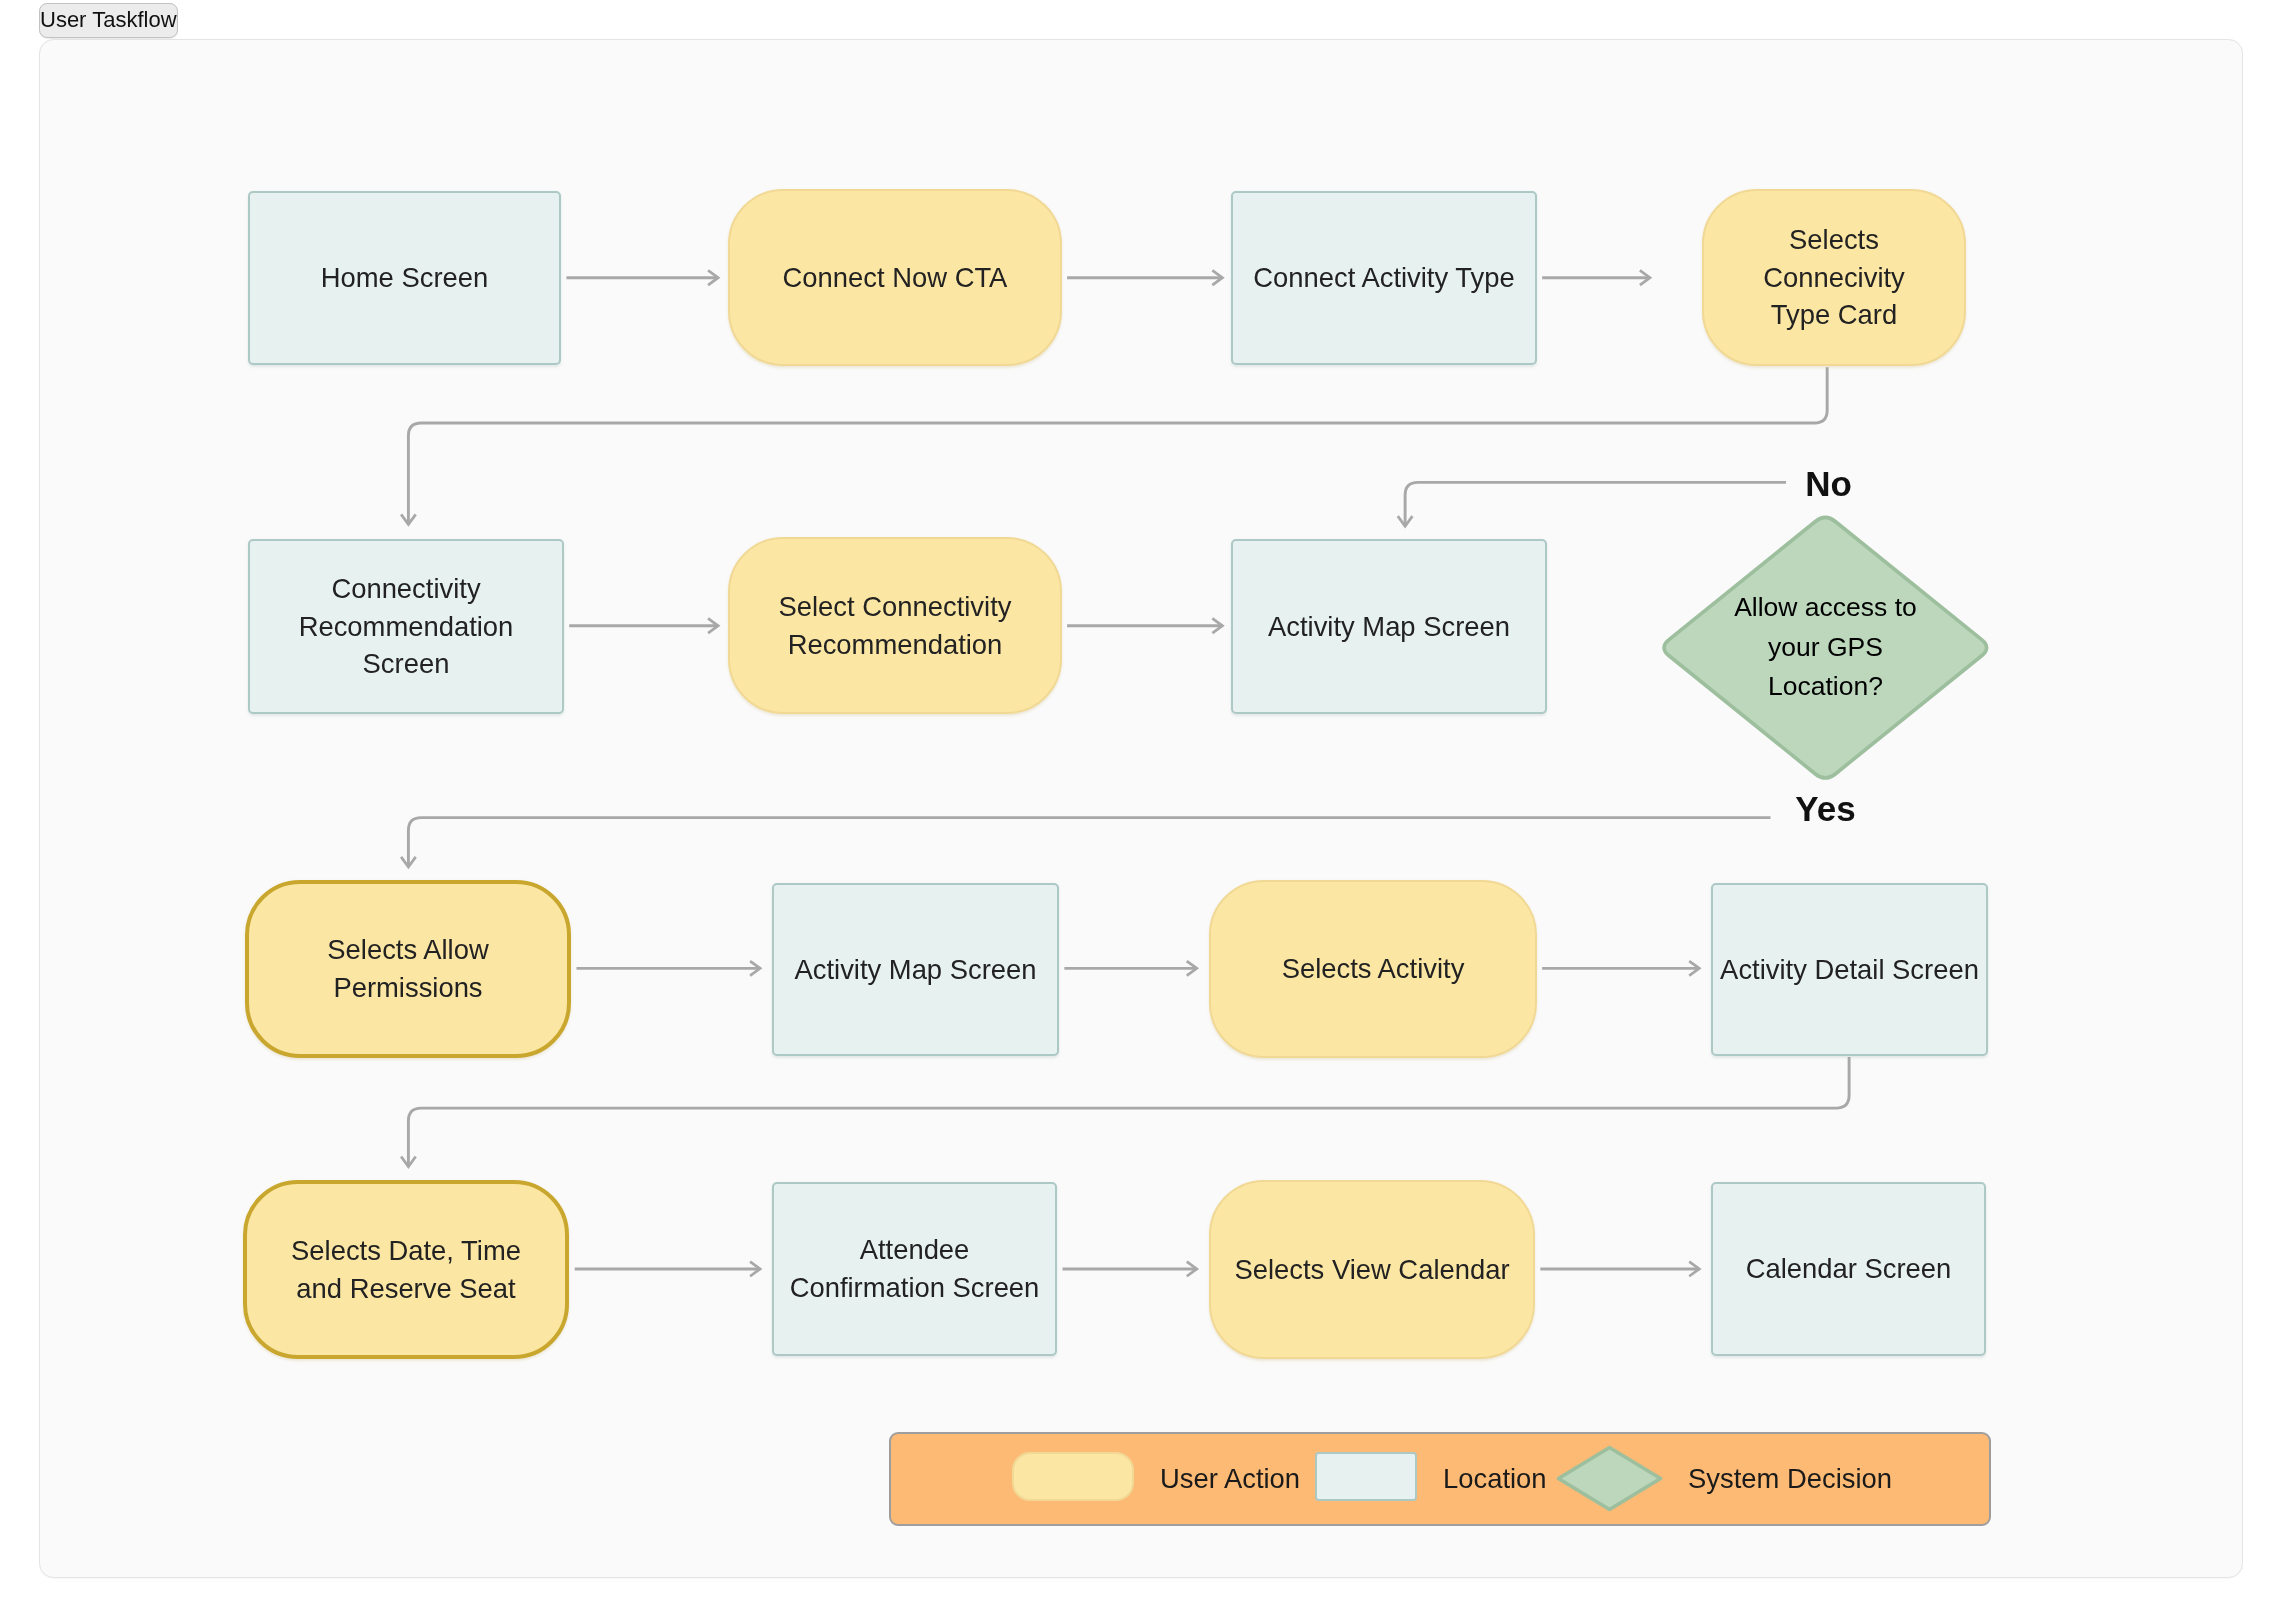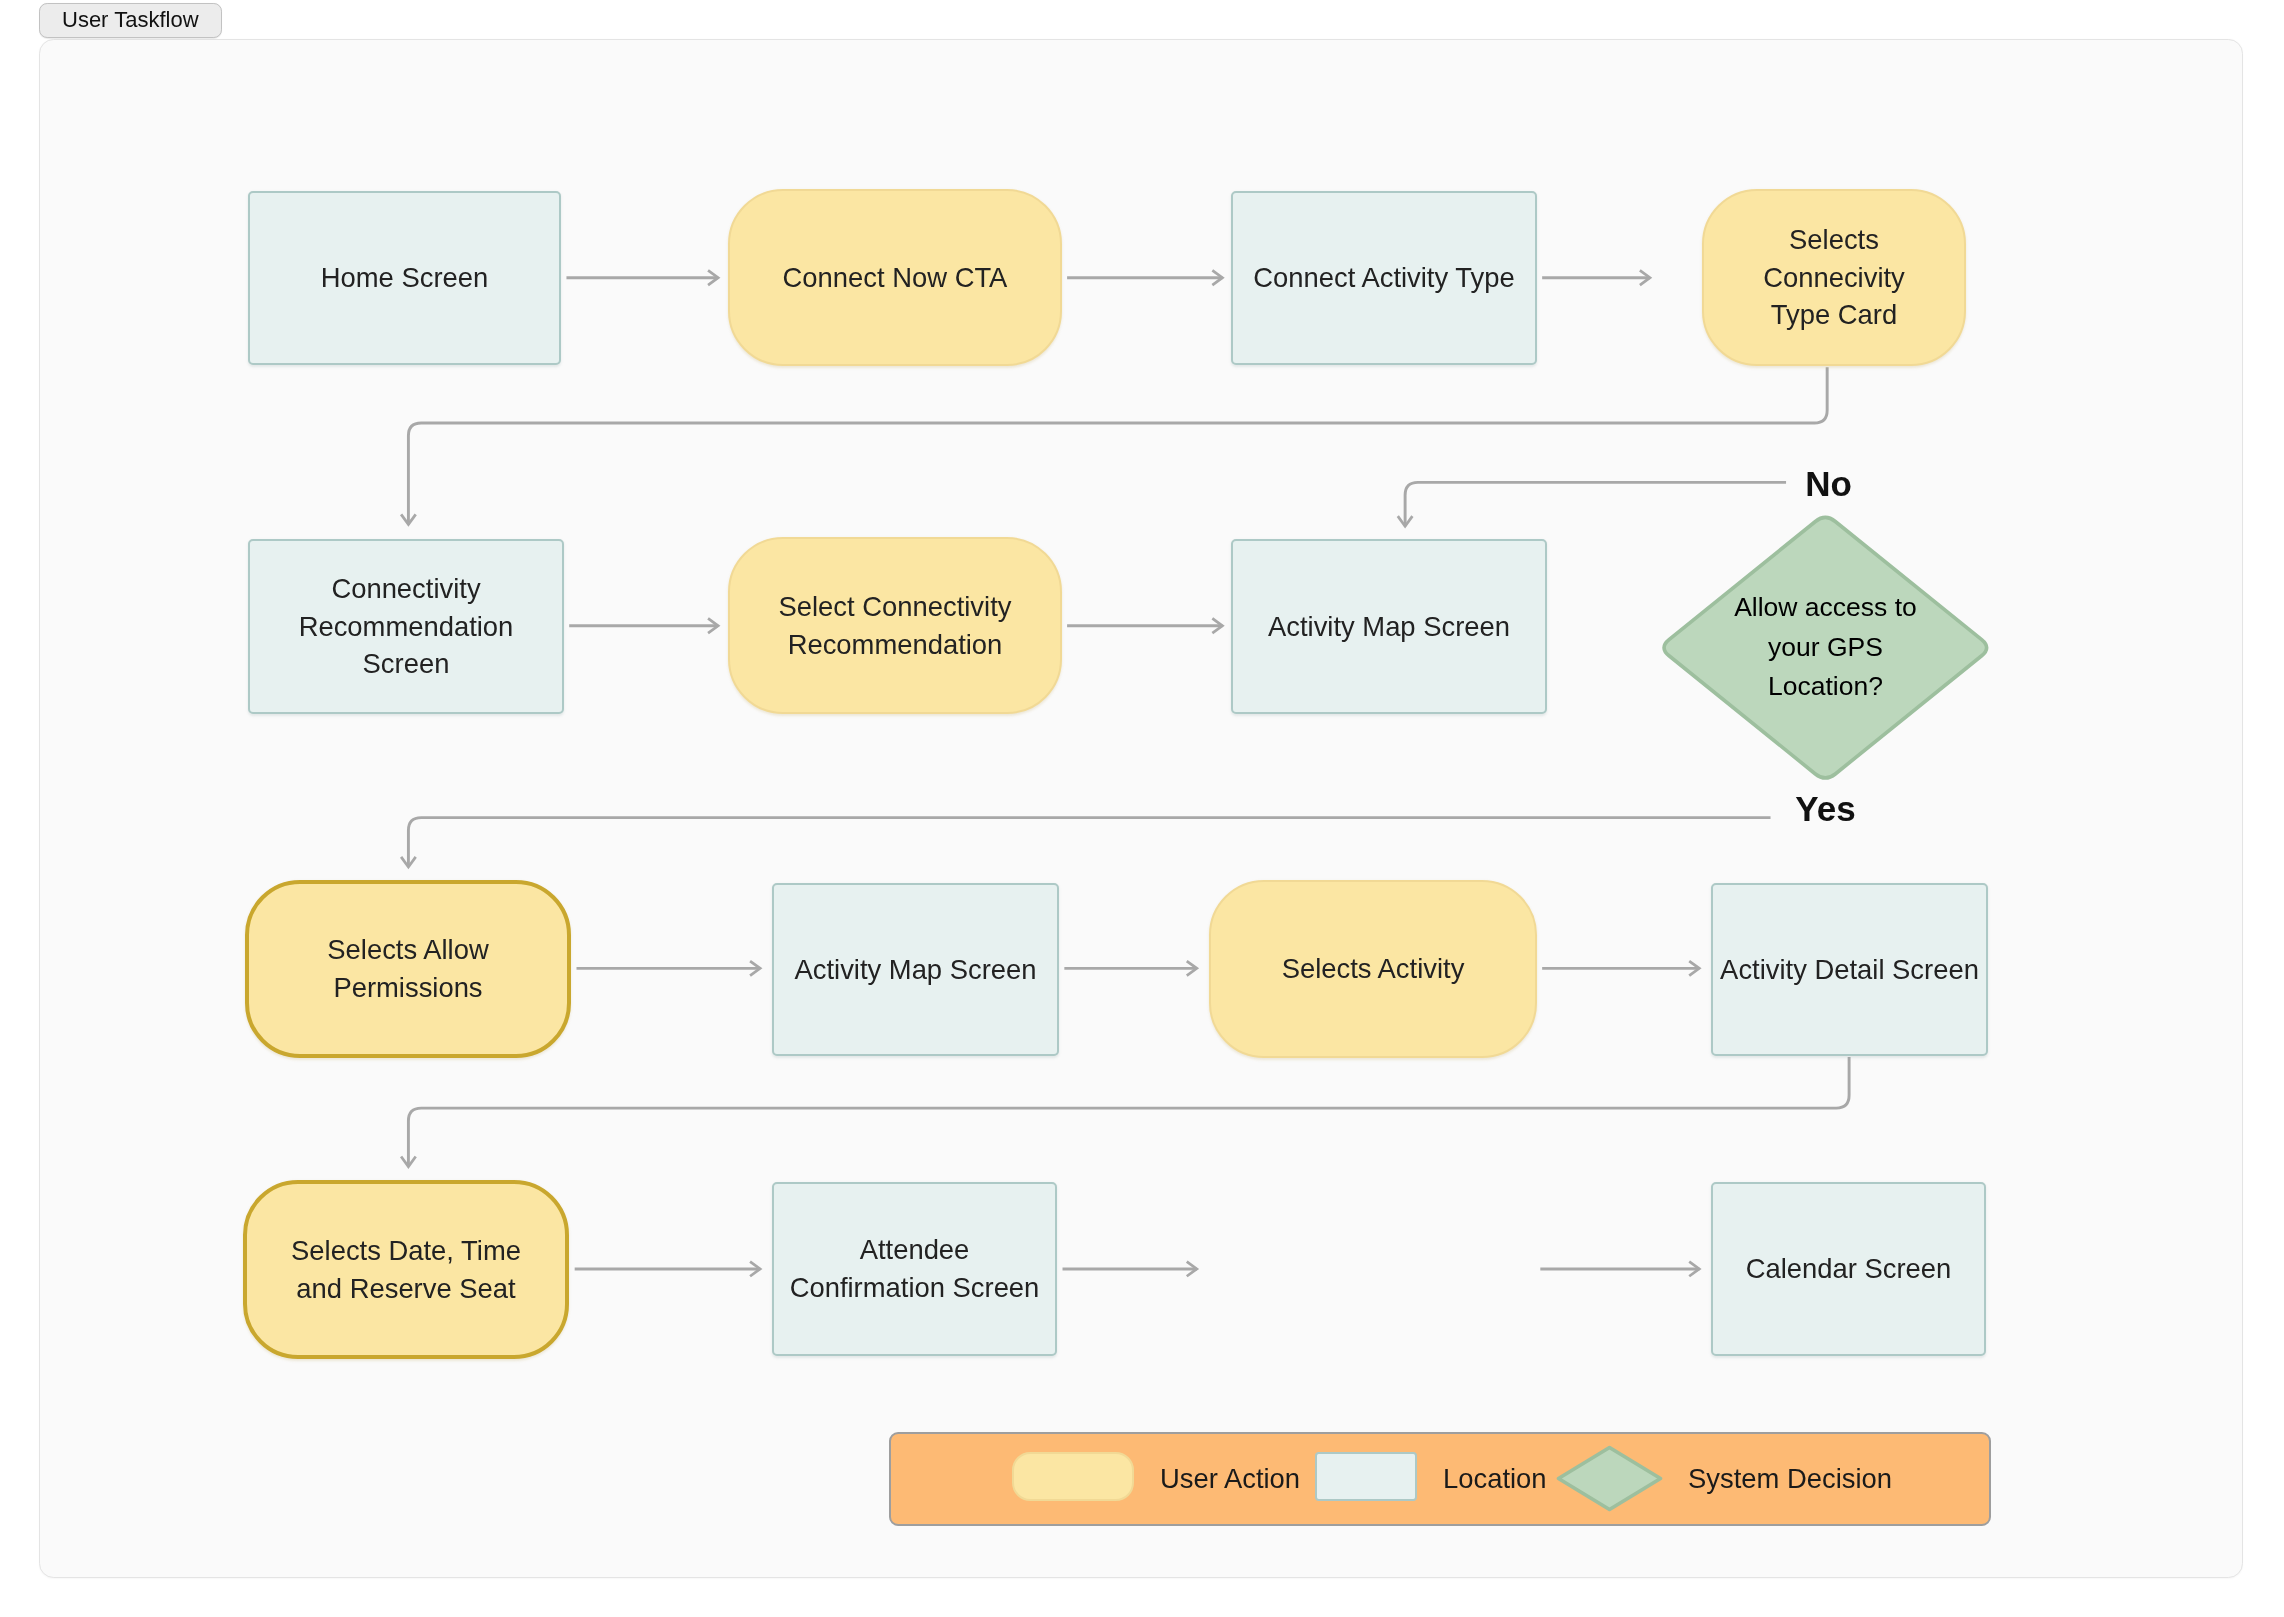--- a/index.html
+++ b/index.html
@@ -1,21 +1,21 @@
 <!DOCTYPE html>
 <html style="font-size:14.6px"><head>
 <meta charset="utf-8">
 <style>
   html,body{margin:0;padding:0;background:#ffffff;}
   .stage{position:relative;width:2284px;height:1617px;background:#ffffff;
          font-family:"Liberation Sans", sans-serif;color:#1a1a1a;overflow:hidden;}
   .panel{position:absolute;left:39px;top:39px;width:2202px;height:1537px;
          background:#fafafa;border:1.8px solid #e4e4e4;border-radius:14.6px;
          box-shadow:0 0.9px 1.8px rgba(0,0,0,0.03);}
-  .tag{position:absolute;left:39px;top:2.7px;height:33px;padding:0 22px;
+  .tag{position:absolute;left:39px;top:2.7px;height:33px;padding:0 0;
        background:#ececec;border:1.8px solid #c2c2c2;border-radius:8.2px;
        display:flex;align-items:center;font-size:22px;color:#111;
        box-shadow:0 0.9px 0.9px rgba(0,0,0,0.08);z-index:5;}
   svg.wires{position:absolute;left:0;top:0;z-index:1;}
   .node{position:absolute;display:flex;align-items:center;justify-content:center;
         text-align:center;font-size:27.4px;line-height:1.38;color:#222;z-index:2;
         box-sizing:border-box;padding:0 12.8px;}
   .node.loc{background:#e7f1f0;border:2.7px solid #adc9c6;border-radius:5px;
             box-shadow:0 1.8px 2.7px rgba(120,150,148,0.18);}
   .node.act{background:#fbe6a3;border:2.7px solid #f1d995;border-radius:55px;
@@ -128,20 +128,23 @@
   <div class="node loc" style="left:1711px;top:883px;width:277px;height:173px;padding:0 5.5px;">
     <span>Activity Detail Screen</span>
   </div>
 
   <div class="node act strong" style="left:243px;top:1180px;width:326px;height:179px;padding:4px 35px;">
     <span>Selects Date, Time and Reserve Seat</span>
   </div>
   <div class="node loc" style="left:772px;top:1182px;width:285px;height:174px;padding:0 5.5px;">
     <span>Attendee Confirmation Screen</span>
   </div>
+  <div class="node act" style="left:1209px;top:1180px;width:326px;height:179px;">
+    <span>Selects View Calendar</span>
+  </div>
   <div class="node loc" style="left:1711px;top:1182px;width:275px;height:174px;text-align:center;">
     <span>Calendar Screen</span>
   </div>
 
   <div class="legend">
     <div class="swatch-pill"></div>
     <div class="ltext lt1">User Action</div>
     <div class="swatch-rect"></div>
     <div class="ltext lt2">Location</div>
     <svg class="swatch-diamond" width="113" height="73" viewBox="0 0 124 80">

